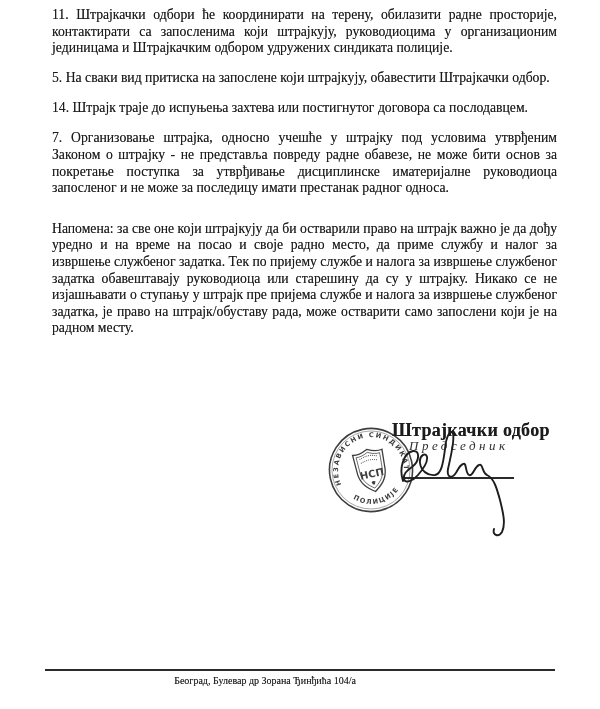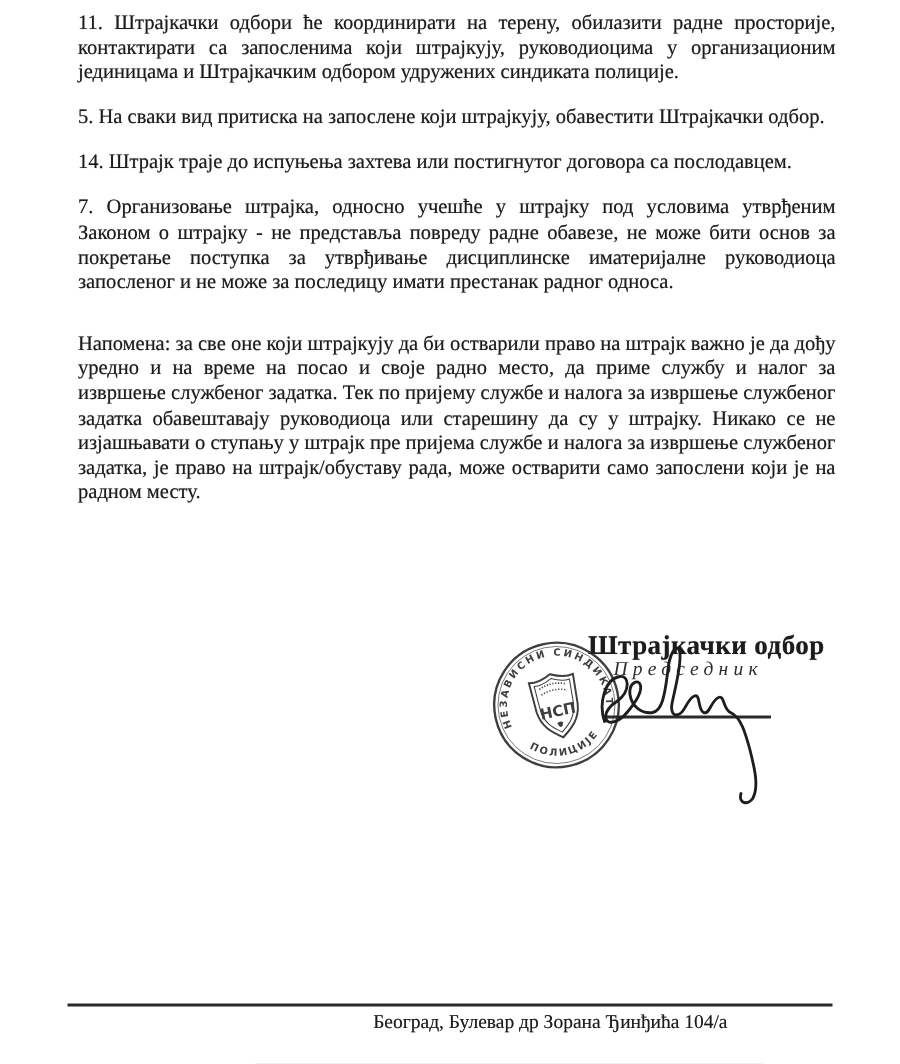--- a/index.html
+++ b/index.html
@@ -55,22 +55,22 @@
     position:absolute;left:390px;top:418px;
     width:130px;height:125px;
     z-index:5;
   }
   
   .footer{
     position:absolute;left:45px;top:669px;width:510px;
   }
   .footer-rule{width:510px;height:2px;background:#2b2b2b;}
   .footer-text{
-    width:440px;text-align:right;margin-top:3px;
-    font-size:13px;line-height:13px;
+    width:440px;text-align:center;margin-top:3px;
+    font-size:10px;line-height:13px;
     text-shadow:0 0 .4px rgba(10,10,10,.5);
   }
 </style>
 </head>
 <body>
 
 <div class="page">
 
   <div class="content">
     <p class="para"><span>11.</span> <span>Штрајкачки одбори ће координирати на терену, обилазити радне просторије, контактирати са запосленима који штрајкују, руководиоцима у организационим јединицама и Штрајкачким одбором удружених синдиката полиције.</span></p>

